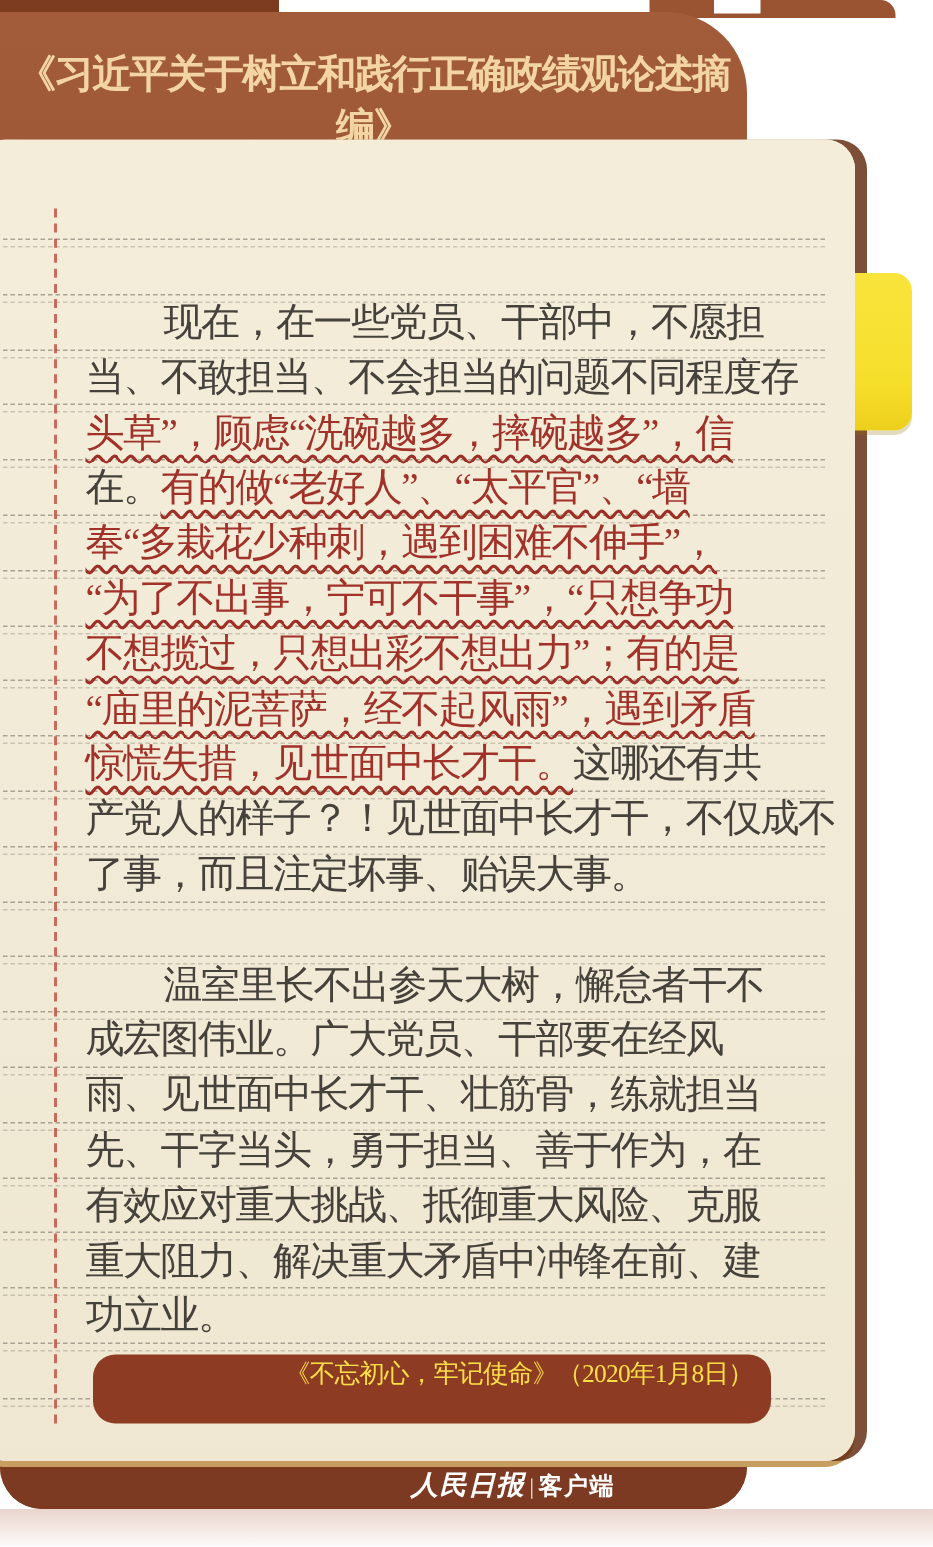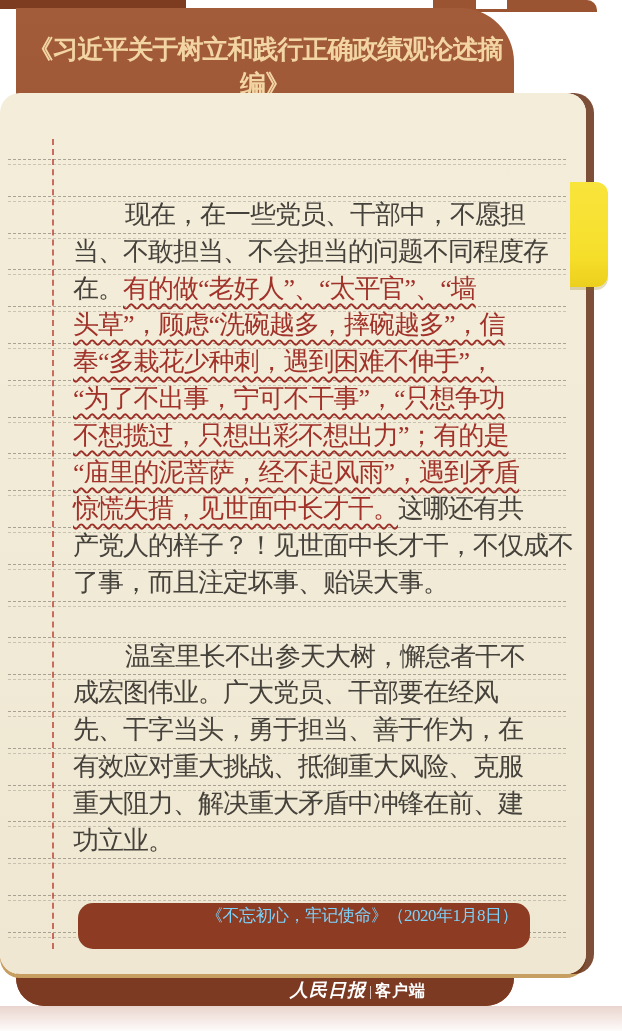--- a/index.html
+++ b/index.html
@@ -10,21 +10,21 @@
   }
   .stage{position:absolute;inset:0;}
 
   
   .back-tab-left{position:absolute;left:0;top:0;width:186px;height:9px;background:#7d3c20;}
   .top-tab{position:absolute;left:433px;top:0;width:164px;height:12px;background:#9a5432;border-radius:0 10px 0 0;}
   .top-notch{position:absolute;left:476px;top:0;width:31px;height:9px;background:#ffffff;z-index:2;}
 
   
   .card{
-    position:absolute;left:16px;top:8px;width:498px;height:998px;z-index:3;
+    position:absolute;left:0;top:8px;width:498px;height:998px;z-index:3;
     background:linear-gradient(180deg,#a25c3a 0%,#9d5634 18%,#985030 100%);
     border-radius:0 54px 28px 28px;
   }
   .card-title{
     position:absolute;left:0;top:24px;width:100%;
     text-align:center;font-size:26px;letter-spacing:-1px;
     color:#f2d5a3;font-weight:bold;
   }
 
   
@@ -54,21 +54,21 @@
   .seg-red{
     color:#a1322a;
     text-decoration:underline wavy #9e2f27 2px;
     text-underline-offset:6px;
   }
 
   
   .citation{
     position:absolute;left:78px;top:810px;width:452px;height:46px;
     background:#8d3b22;border-radius:15px;
-    color:#7dd3fc;text-align:right;
+    color:#fde047;text-align:right;
     font-size:17px;line-height:21px;letter-spacing:-0.5px;
     padding:2px 12px;box-sizing:border-box;
   }
 
   
   .bottom-strip{
     position:absolute;left:0;right:0;bottom:0;height:28px;
     background:#7d3a23;border-radius:0 0 28px 28px;
   }
   .brand{
@@ -127,32 +127,33 @@
           <div class="rule" style="top: 691.6px;"></div>
           <div class="rule" style="top: 728.4px;"></div>
           <div class="rule" style="top: 765.2px;"></div>
           <div class="rule" style="top: 802px;"></div>
           <div class="rule" style="top: 838.8px;"></div>
         </div>
       <div class="margin-line"></div>
       <div class="body-lines">
           <div class="text-line indent"><span class="seg-ink">现在，在一些党员、干部中，不愿担</span></div>
           <div class="text-line"><span class="seg-ink">当、不敢担当、不会担当的问题不同程度存</span></div>
+          <div class="text-line"><span class="seg-red">头草”，顾虑“洗碗越多，摔碗越多”，信</span></div>
           <div class="text-line"><span class="seg-ink">在。</span><span class="seg-red">有的做“老好人”、“太平官”、“墙</span></div>
-          <div class="text-line"><span class="seg-red">头草”，顾虑“洗碗越多，摔碗越多”，信</span></div>
           <div class="text-line"><span class="seg-red">奉“多栽花少种刺，遇到困难不伸手”，</span></div>
           <div class="text-line"><span class="seg-red">“为了不出事，宁可不干事”，“只想争功</span></div>
           <div class="text-line"><span class="seg-red">不想揽过，只想出彩不想出力”；有的是</span></div>
           <div class="text-line"><span class="seg-red">“庙里的泥菩萨，经不起风雨”，遇到矛盾</span></div>
           <div class="text-line"><span class="seg-red">惊慌失措，见世面中长才干。</span><span class="seg-ink">这哪还有共</span></div>
           <div class="text-line"><span class="seg-ink">产党人的样子？！见世面中长才干，不仅成不</span></div>
           <div class="text-line"><span class="seg-ink">了事，而且注定坏事、贻误大事。</span></div>
           <div class="text-line"></div>
           <div class="text-line indent"><span class="seg-ink">温室里长不出参天大树，懈怠者干不</span></div>
           <div class="text-line"><span class="seg-ink">成宏图伟业。广大党员、干部要在经风</span></div>
+          <div class="text-line"><span class="seg-ink">雨、见世面中长才干、壮筋骨，练就担当</span></div>
           <div class="text-line"><span class="seg-ink">先、干字当头，勇于担当、善于作为，在</span></div>
           <div class="text-line"><span class="seg-ink">有效应对重大挑战、抵御重大风险、克服</span></div>
           <div class="text-line"><span class="seg-ink">重大阻力、解决重大矛盾中冲锋在前、建</span></div>
           <div class="text-line"><span class="seg-ink">功立业。</span></div>
         </div>
 
       <div class="citation">
         <div>《不忘初心，牢记使命》（2020年1月8日）</div>
       </div>
     </div>

